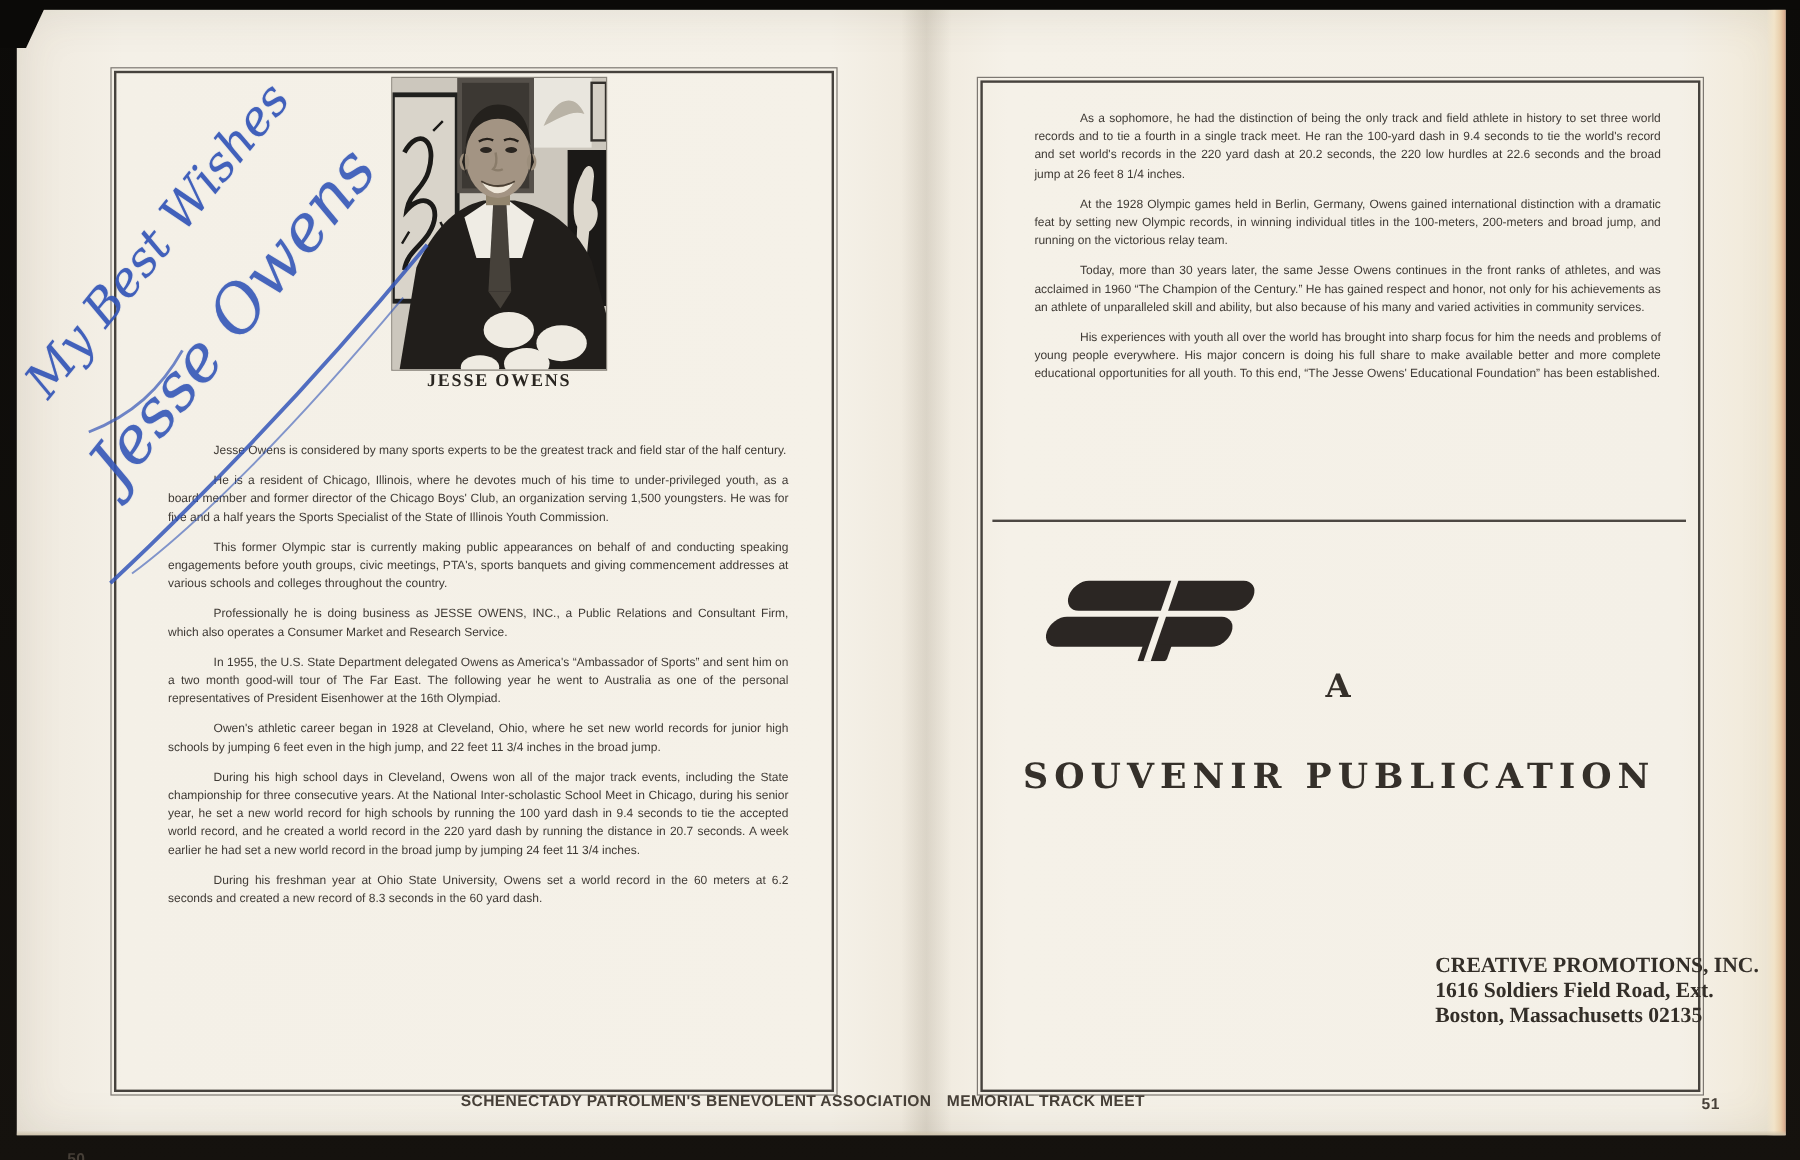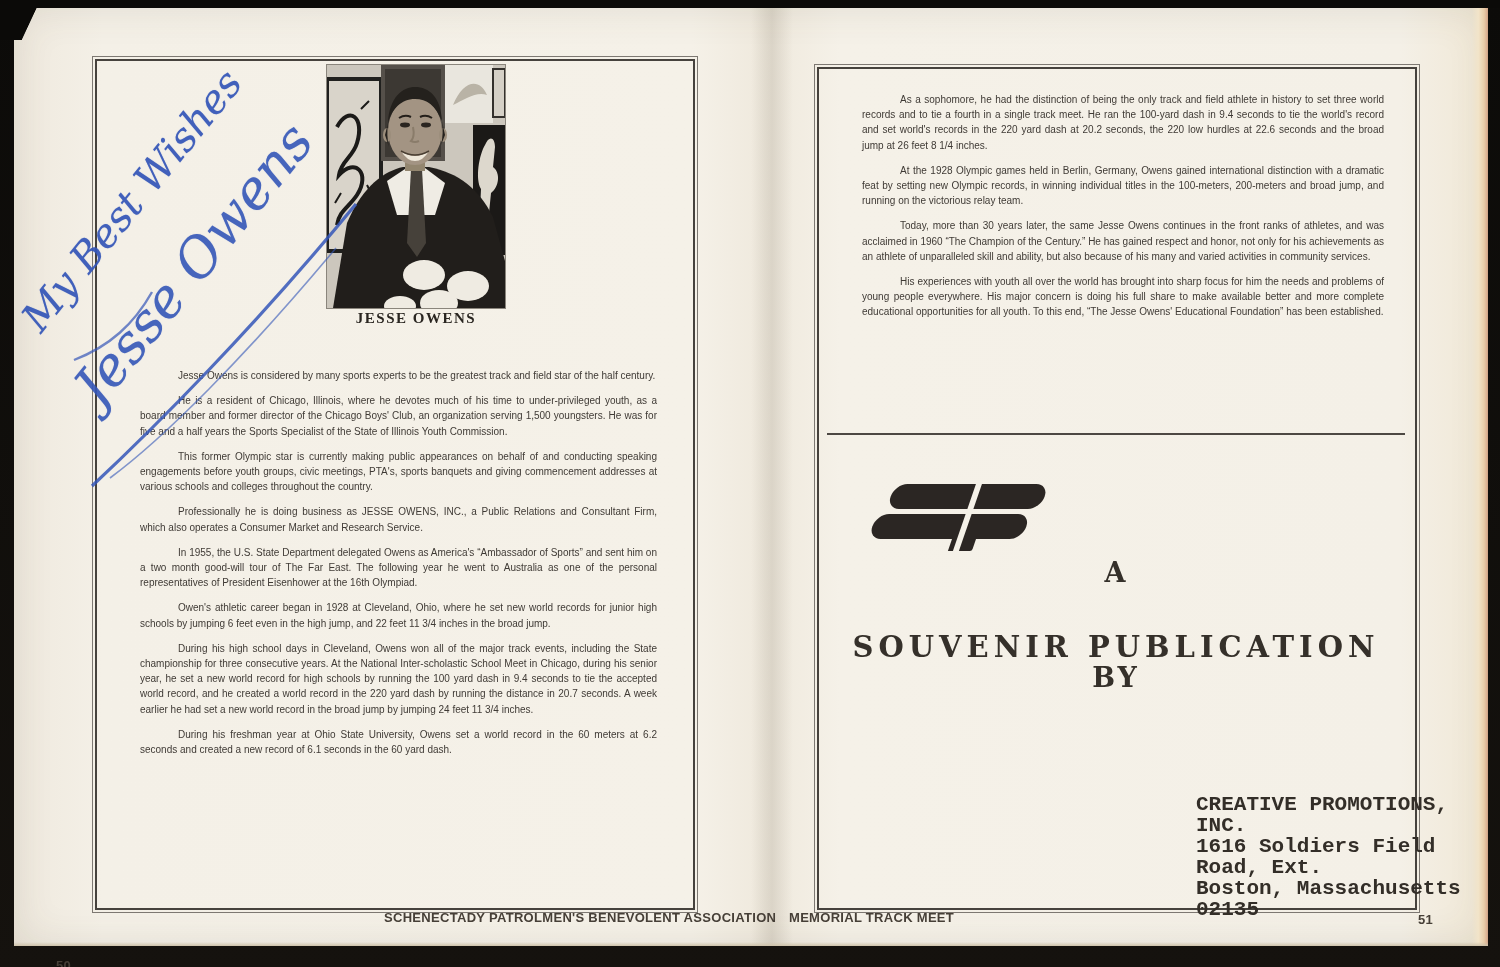--- a/index.html
+++ b/index.html
@@ -41,22 +41,22 @@
   .flourish{position:absolute;left:0;top:0;}
   
   .rule{position:absolute;left:813px;top:425px;width:578px;height:0;border-top:2px solid #4d4843;}
   .cpi-logo{position:absolute;left:842px;top:473px;width:196px;height:70px;}
   .pub{position:absolute;font-family:"DejaVu Serif",serif;font-weight:bold;color:#35302a;
        text-align:center;left:800px;width:604px;}
   .pub-a{top:549px;font-size:27px;letter-spacing:2px;}
   .pub-main{top:598px;font-size:29px;letter-spacing:5px;margin-top:24px;}
   .pub-by{top:654px;font-size:27px;letter-spacing:3px;}
   .pub-cpi{top:706px;font-size:27px;letter-spacing:3px;}
-  .address{position:absolute;left:1182px;top:786px;font-family:Liberation Mono, monospace;
-       font-weight:bold;font-size:21px;line-height:21px;color:#332e28;}
+  .address{position:absolute;left:1182px;top:786px;font-family:Liberation Serif, serif;
+       font-weight:bold;font-size:18px;line-height:21px;color:#332e28;}
   
   .footer{position:absolute;font-weight:bold;font-size:13px;color:#463f37;letter-spacing:.3px;white-space:nowrap;}
   .pg50{left:42px;top:950px;}
   .foot-left{left:370px;top:902px;}
   .foot-right{left:775px;top:902px;}
   .pg51{left:1404px;top:904px;}
   
   .scan-top{position:absolute;left:0;top:0;width:100%;height:8px;background:#0b0a08;}
   .scan-corner{position:absolute;left:0;top:0;width:70px;height:40px;
        background:linear-gradient(115deg,#0b0a08 45%,rgba(11,10,8,0) 46%);}
@@ -118,21 +118,21 @@
     <div class="photo-caption">JESSE OWENS</div>
 
     <div class="copy copy-left">
       <p>Jesse Owens is considered by many sports experts to be the greatest track and field star of the half century.</p>
       <p>He is a resident of Chicago, Illinois, where he devotes much of his time to under-privileged youth, as a board member and former director of the Chicago Boys' Club, an organization serving 1,500 youngsters. He was for five and a half years the Sports Specialist of the State of Illinois Youth Commission.</p>
       <p>This former Olympic star is currently making public appearances on behalf of and conducting speaking engagements before youth groups, civic meetings, PTA's, sports banquets and giving commencement addresses at various schools and colleges throughout the country.</p>
       <p>Professionally he is doing business as JESSE OWENS, INC., a Public Relations and Consultant Firm, which also operates a Consumer Market and Research Service.</p>
       <p>In 1955, the U.S. State Department delegated Owens as America's “Ambassador of Sports” and sent him on a two month good-will tour of The Far East. The following year he went to Australia as one of the personal representatives of President Eisenhower at the 16th Olympiad.</p>
       <p>Owen's athletic career began in 1928 at Cleveland, Ohio, where he set new world records for junior high schools by jumping 6 feet even in the high jump, and 22 feet 11 3/4 inches in the broad jump.</p>
       <p>During his high school days in Cleveland, Owens won all of the major track events, including the State championship for three consecutive years. At the National Inter-scholastic School Meet in Chicago, during his senior year, he set a new world record for high schools by running the 100 yard dash in 9.4 seconds to tie the accepted world record, and he created a world record in the 220 yard dash by running the distance in 20.7 seconds. A week earlier he had set a new world record in the broad jump by jumping 24 feet 11 3/4 inches.</p>
-      <p>During his freshman year at Ohio State University, Owens set a world record in the 60 meters at 6.2 seconds and created a new record of 6.1 seconds in the 60 yard dash.</p>
+      <p>During his freshman year at Ohio State University, Owens set a world record in the 60 meters at 6.2 seconds and created a new record of 8.3 seconds in the 60 yard dash.</p>
     </div>
 
     <div class="autograph">
       <svg class="flourish" width="520" height="520" viewBox="0 0 520 520">
         <path d="M78,478 C140,420 240,320 342,196" stroke="#3456b8" stroke-width="3.2" fill="none" opacity=".85"></path>
         <path d="M96,470 C150,430 230,350 322,240" stroke="#3456b8" stroke-width="1.6" fill="none" opacity=".6"></path>
         <path d="M60,352 C96,338 120,316 138,284" stroke="#3456b8" stroke-width="2.4" fill="none" opacity=".7"></path>
       </svg>
       <span class="ink ink1">My Best Wishes</span>
       <span class="ink ink2">Jesse Owens</span>
@@ -157,21 +157,20 @@
           <path d="M92,56 h24 v12 q0,2 -2,2 h-22 Z"></path>
         </g>
         <g transform="skewX(-19) translate(24,0)">
           <rect x="97" y="0" width="6" height="70" fill="#f5f1e8"></rect>
         </g>
       </svg>
     </div>
 
     <div class="pub pub-a">A</div>
     <div class="pub pub-main">SOUVENIR PUBLICATION</div>
-    <div class="pub pub-by">BY</div>
 
     <div class="address">
       <div>CREATIVE PROMOTIONS, INC.</div>
       <div>1616 Soldiers Field Road, Ext.</div>
       <div>Boston, Massachusetts  02135</div>
     </div>
 
     <div class="footer pg50">50</div>
     <div class="footer foot-left">SCHENECTADY PATROLMEN'S BENEVOLENT ASSOCIATION</div>
     <div class="footer foot-right">MEMORIAL TRACK MEET</div>

